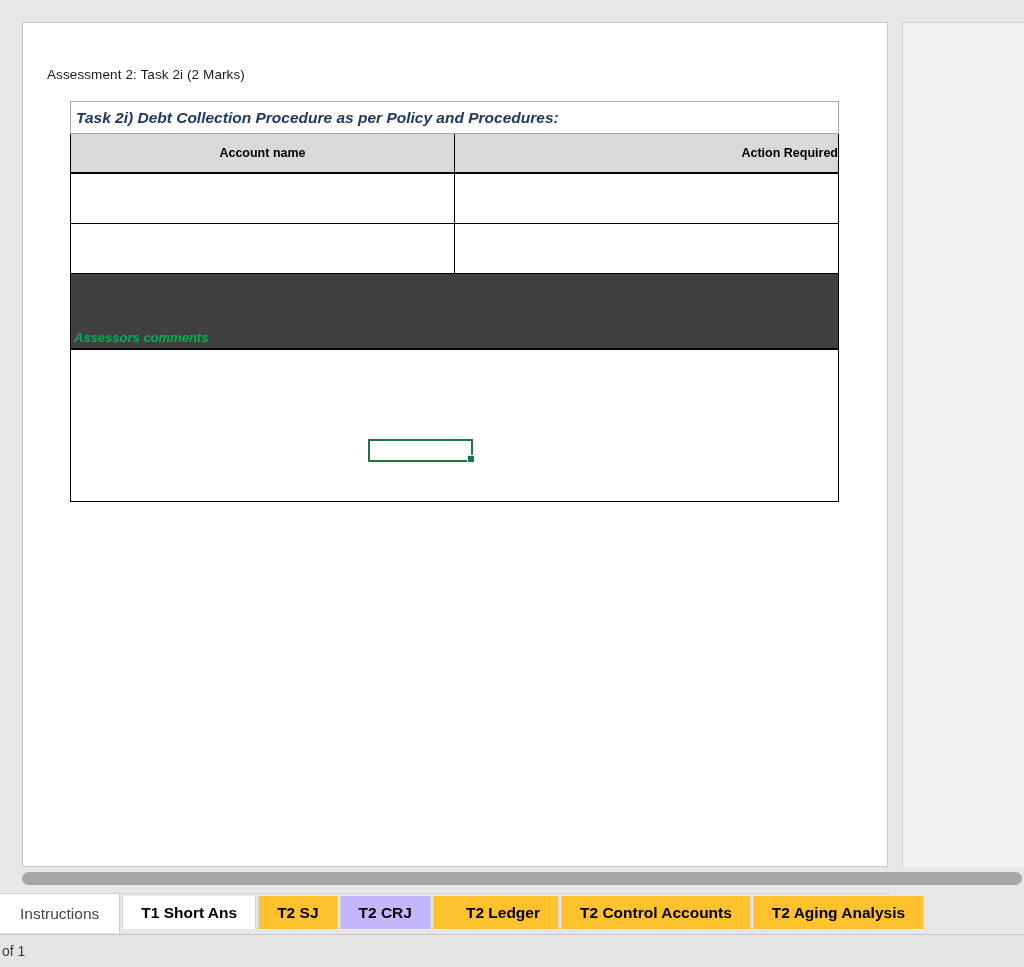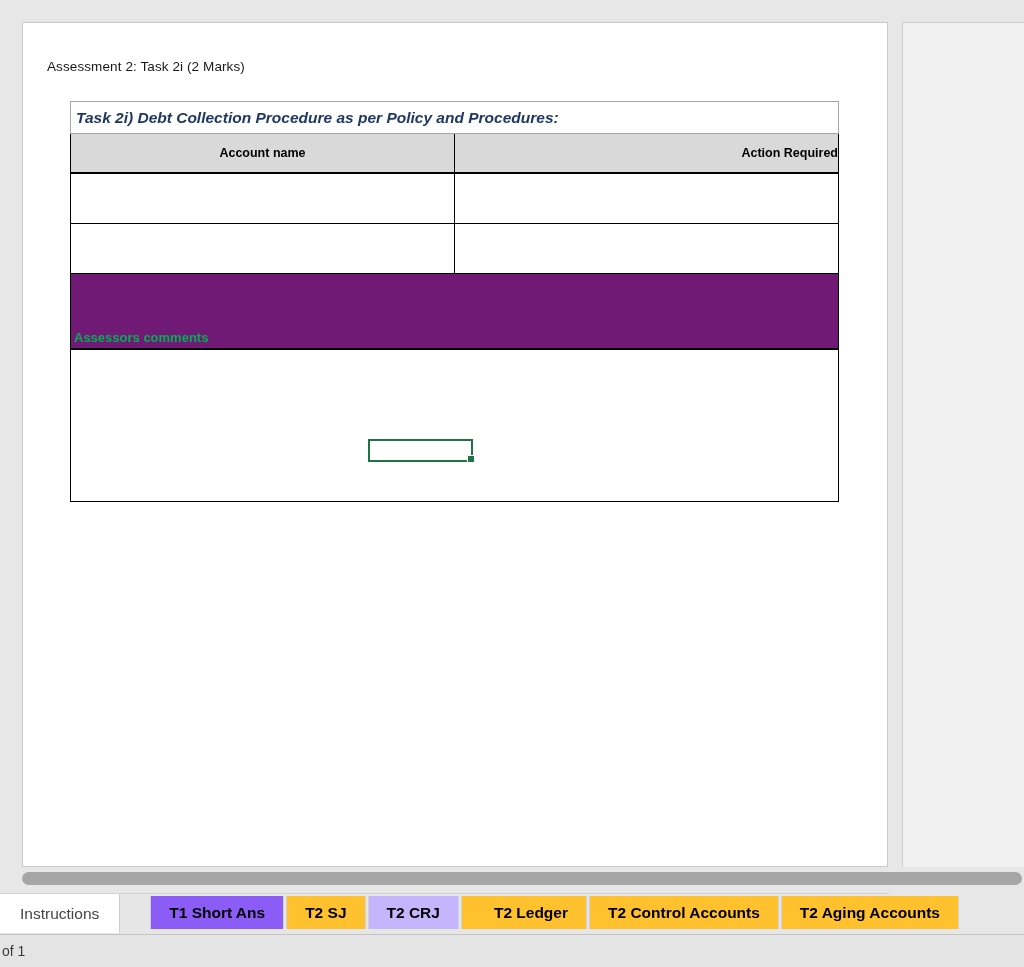--- a/index.html
+++ b/index.html
@@ -46,21 +46,21 @@
     background: #f1f1f1;
     border-top: 1px solid #cfcfcf;
     border-left: 1px solid #cfcfcf;
     box-sizing: border-box;
   }
 
   
   #assessment-caption {
     position: absolute;
     left: 24px;
-    top: 36px;
+    top: 44px;
     font-size: 13.5px;
     color: #1a1a1a;
     letter-spacing: 0.1px;
     white-space: nowrap;
   }
 
   
   #task-table {
     position: absolute;
     left: 47px;
@@ -105,22 +105,23 @@
     height: 49px;
     background: #fff;
   }
 
   .comments-label-cell {
     border-left: 1px solid #000;
     border-right: 1px solid #000;
     border-bottom: 2px solid #000;
     border-top: 1px solid #000;
     height: 74px;
-    background: #701a75;
+    background: #404040;
     position: relative;
+    font-style: italic;
   }
   .comments-label-text {
     position: absolute;
     left: 3px;
     bottom: 3px;
     font-size: 13px;
     font-weight: bold;
     color: #00b050;
     white-space: nowrap;
   }
@@ -272,25 +273,25 @@
     <div id="active-cell-selection"></div>
     <div id="fill-handle"></div>
 
   </div>
 
   <div id="h-scrollbar-track"></div>
   <div id="h-scrollbar-thumb"></div>
 
   <div id="sheet-tab-bar">
     <div class="sheet-tab active">Instructions</div>
-    <div class="sheet-tab colored" style="background:#8b5cf6;margin-left:28px;">T1 Short Ans</div>
+    <div class="sheet-tab colored" style="background:#ffffff;">T1 Short Ans</div>
     <div class="sheet-tab colored" style="background:#ffc22e;text-align:right;">T2 SJ</div>
     <div class="sheet-tab colored" style="background:#c4b5fd;">T2 CRJ</div>
     <div class="sheet-tab colored" style="background:#ffc22e;padding-left:32px;">T2 Ledger</div>
     <div class="sheet-tab colored" style="background:#ffc22e;">T2 Control Accounts</div>
-    <div class="sheet-tab colored" style="background:#ffc22e;">T2 Aging Accounts</div>
+    <div class="sheet-tab colored" style="background:#ffc22e;">T2 Aging Analysis</div>
   </div>
 
   <div id="status-bar">
     <span id="status-page-indicator">of 1</span>
   </div>
 
 </div>
 
 </body></html>

